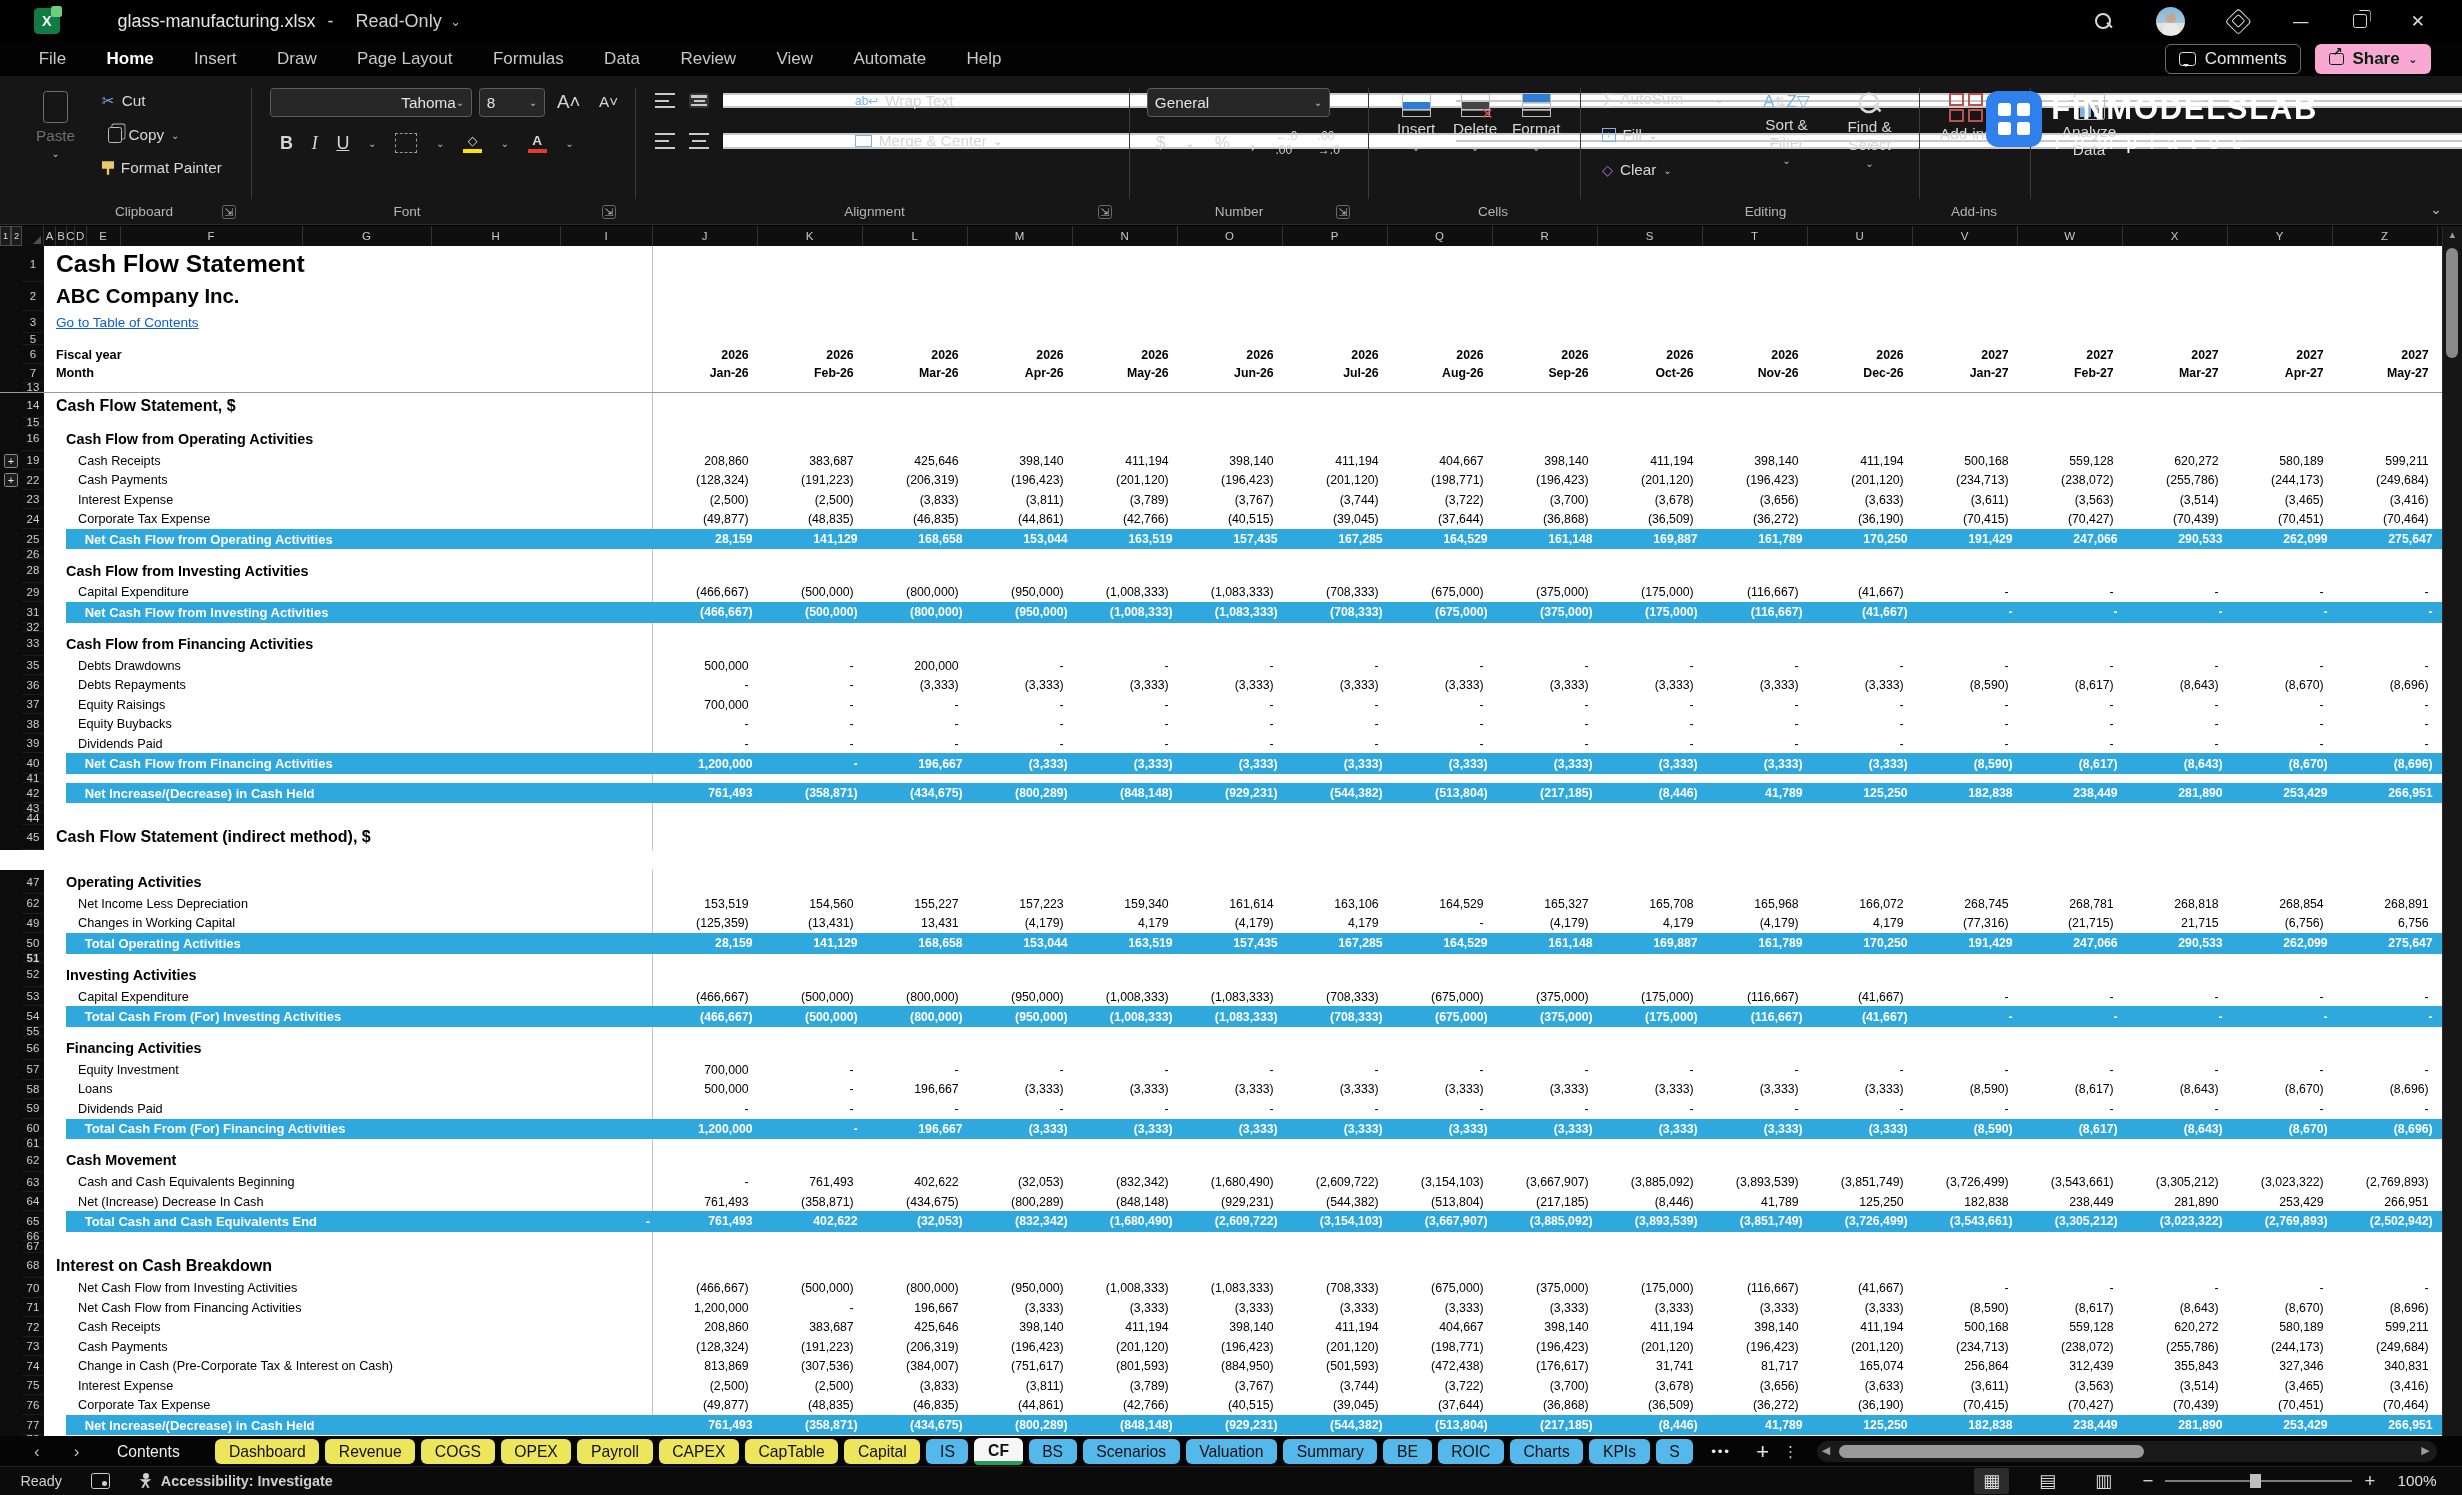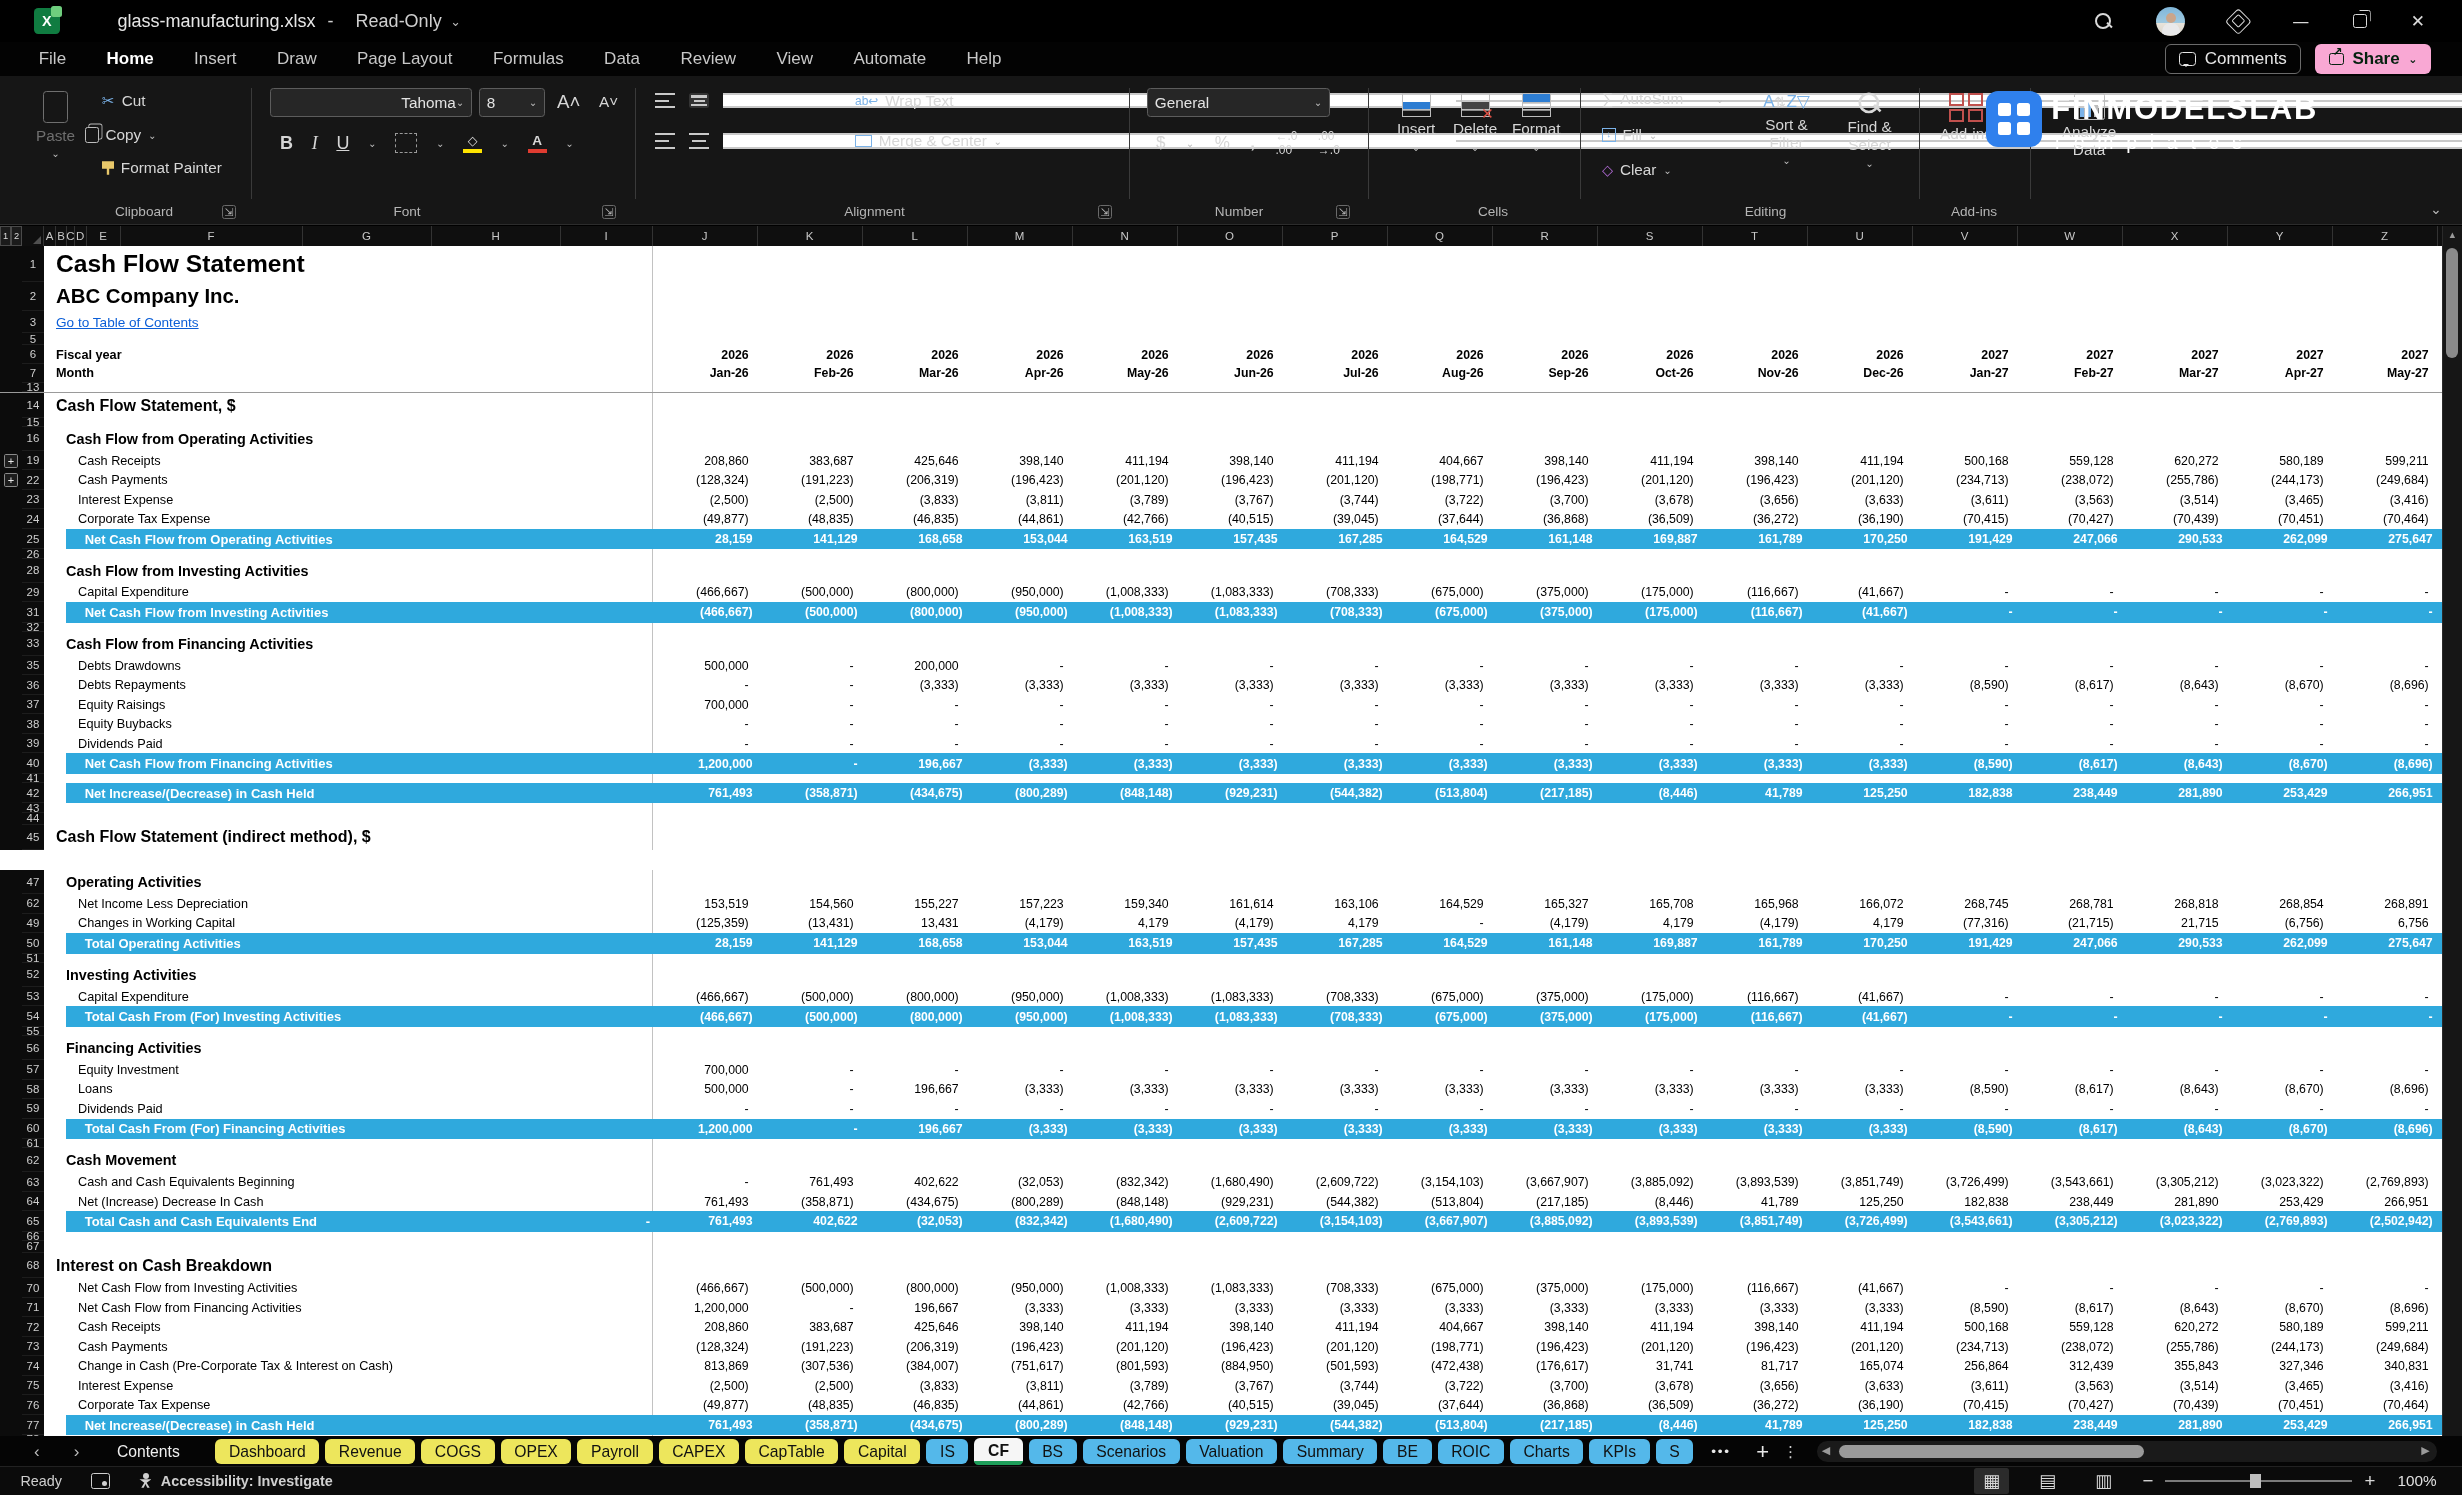--- a/index.html
+++ b/index.html
@@ -171,21 +171,21 @@
 
   <div class="abs bigbtn" style="left:36px;top:15.3px">
     <div class="dim" style="width:25.5px;height:32px;border:1.7px solid #6f6f6f;border-radius:3.4px"></div>
     <span class="dim">Paste</span>
       <span class="chevs dim">⌄</span>
   </div>
   <div class="abs minirow" style="left:102px;top:13.6px">
     <span style="color:#7ab2e8">✂</span>
       <span>Cut</span>
   </div>
-  <div class="abs minirow" style="left:85px;top:48px">
+  <div class="abs minirow" style="left:108px;top:48px">
     <span class="ico" style="width:13.6px;height:15.3px;border:1.7px solid #bdbdbd;border-radius:2.5px;box-shadow:3.4px -3.4px 0 -0.8px #161616,3.4px -3.4px 0 0 #bdbdbd"></span>
     <span>Copy</span>
       <span class="chevs">⌄</span>
   </div>
   <div class="abs minirow" style="left:102px;top:81px">
     <span class="ico" style="width:12px;height:13.6px;background:#e8c86a;clip-path:polygon(0 0,100% 0,100% 55%,60% 55%,60% 100%,40% 100%,40% 55%,0 55%)"></span>
     <span>Format Painter</span>
   </div>
   <div class="glabel" style="left:76px;width:136px">Clipboard</div>
   <div class="launcher" style="left:222px">⇲</div>
@@ -981,21 +981,21 @@
           <div class="val">169,887</div>
           <div class="val">161,789</div>
           <div class="val">170,250</div>
           <div class="val">191,429</div>
           <div class="val">247,066</div>
           <div class="val">290,533</div>
           <div class="val">262,099</div>
           <div class="val">275,647</div>
         </div>
       </div>
-      <div class="r blank" style="height: 9.3px;">
+      <div class="r blank" style="height: 9.3px; font-weight: bold;">
         <div class="gut"></div>
         <div class="rnum">51</div>
         <div class="lab"></div>
       </div>
       <div class="r h2" style="height: 24px;">
         <div class="gut"></div>
         <div class="rnum">52</div>
         <div class="lab">
           <div>Investing Activities</div>
         </div>

